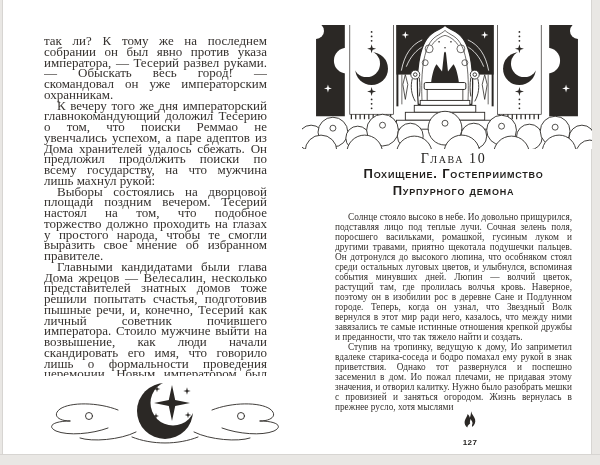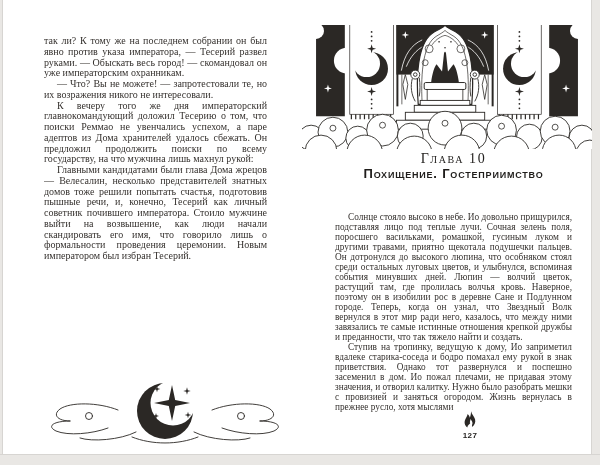--- a/index.html
+++ b/index.html
@@ -13,21 +13,21 @@
     color:var(--text);
   }
   .ink{color:var(--ink);}
   
   .edge-left{position:absolute;left:0;top:0;width:2px;height:100%;background:var(--edge);border-right:1px solid var(--edge-line);}
   .edge-right{position:absolute;right:0;top:0;width:8px;height:100%;background:var(--edge);border-left:1px solid var(--edge-line);}
   .edge-bottom{position:absolute;left:0;bottom:0;width:100%;height:10px;background:var(--edge);border-top:1px solid var(--edge-line);}
   
   .left-text{
     position:absolute;left:44px;top:36px;width:223px;height:340px;overflow:hidden;
-    font-size:10px;line-height:10.75px;text-align:justify;hyphens:auto;
+    font-size:13px;line-height:10.75px;text-align:justify;hyphens:auto;
   }
   .left-text p,.right-text p{margin:0;}
   p.indent{text-indent:13px;}
   .left-ornament{position:absolute;left:40px;top:374px;width:250px;height:80px;}
   
   .header-illo{position:absolute;left:302px;top:25px;width:290px;height:124px;}
   .chapter-label{
     position:absolute;left:335px;top:151px;width:237px;text-align:center;
     font-family:"Liberation Serif","DejaVu Serif",serif;
     font-variant:small-caps;font-size:14px;letter-spacing:1.6px;color:#242220;
@@ -37,40 +37,40 @@
     font-family:"Liberation Sans","DejaVu Sans",sans-serif;
     font-variant:small-caps;font-weight:600;font-size:13px;letter-spacing:0.8px;
     line-height:16.5px;color:#1f1d1b;
   }
   .right-text{
     position:absolute;left:335px;top:212px;width:237px;height:200px;overflow:hidden;
     font-size:9.3px;line-height:10px;text-align:justify;hyphens:auto;
   }
   .page-footer{
     position:absolute;left:452px;top:411px;width:36px;
-    display:flex;flex-direction:column;align-items:center;gap:1px;
+    display:flex;flex-direction:column;align-items:center;gap:8px;
   }
   .page-number{
     font-family:"Liberation Sans","DejaVu Sans",sans-serif;
     font-size:8px;font-weight:600;letter-spacing:0.4px;color:#1e1c1a;
   }
   svg{display:block;}
 </style>
 </head>
 <body>
 
 <div class="edge-left"></div>
 <div class="edge-right"></div>
 <div class="edge-bottom"></div>
 
 <div>
   <div class="left-text">
       <p>так ли? К тому же на последнем собрании он был явно против указа императора, — Тесерий развел руками. — Обыскать весь город! — скомандовал он уже императорским охранникам.</p>
-      <p class="indent">— Что? Вы не можете! — запротестовали те, но их возражения никого не интересовали.</p>
       <p class="indent">К вечеру того же дня императорский главнокомандующий доложил Тесерию о том, что поиски Реммао не увенчались успехом, а паре адептов из Дома хранителей удалось сбежать. Он предложил продолжить поиски по всему государству, на что мужчина лишь махнул рукой:</p>
+      <p class="indent">Выборы состоялись на дворцовой площади поздним вечером. Тесерий настоял на том, что подобное торжество должно проходить на глазах у простого народа, чтобы те смогли выразить свое мнение об избранном правителе.</p>
       <p class="indent">Главными кандидатами были глава Дома жрецов — Велесалин, несколько представителей знатных домов тоже решили попытать счастья, подготовив пышные речи, и, конечно, Тесерий как личный советник почившего императора. Стоило мужчине выйти на возвышение, как люди начали скандировать его имя, что говорило лишь о формальности проведения церемонии. Новым императором был избран Тесерий.</p>
     </div>
 
   <div class="left-ornament ink">
     <svg viewBox="0 0 250 80" width="250" height="80" aria-hidden="true">
       <defs>
         <path id="osp" d="M0,-6 L1.3,-1.3 L6,0 L1.3,1.3 L0,6 L-1.3,1.3 L-6,0 L-1.3,-1.3 Z"></path>
       </defs>
       <g fill="none" stroke="currentColor" stroke-width="0.9" stroke-linecap="round">
         <path d="M78,36 C58,28 30,28 20,35 C12,41 18,47 30,47"></path>
@@ -227,20 +227,21 @@
         <circle cx="200" cy="102" r="3"></circle>
           <circle cx="254" cy="103" r="3"></circle>
       </g>
     </svg>
   </div>
 
   <div class="chapter-label">Глава 10</div>
 
   <div class="chapter-title">
     <div>Похищение. Гостеприимство</div>
+    <div>Пурпурного демона</div>
   </div>
 
   <div class="right-text">
       <p class="indent">Солнце стояло высоко в небе. Ио довольно прищурился, подставляя лицо под теплые лучи. Сочная зелень поля, поросшего васильками, ромашкой, гусиным луком и другими травами, приятно щекотала подушечки пальцев. Он дотронулся до высокого люпина, что особняком стоял среди остальных луговых цветов, и улыбнулся, вспоминая события минувших дней. Люпин — волчий цветок, растущий там, где пролилась волчья кровь. Наверное, поэтому он в изобилии рос в деревне Сане и Подлунном городе. Теперь, когда он узнал, что Звездный Волк вернулся в этот мир ради него, казалось, что между ними завязались те самые истинные отношения крепкой дружбы и преданности, что так тяжело найти и создать.</p>
       <p class="indent">Ступив на тропинку, ведущую к дому, Ио заприметил вдалеке старика-соседа и бодро помахал ему рукой в знак приветствия. Однако тот развернулся и поспешно засеменил в дом. Ио пожал плечами, не придавая этому значения, и отворил калитку. Нужно было разобрать мешки с провизией и заняться огородом. Жизнь вернулась в прежнее русло, хотя мыслями</p>
     </div>
 
   <div class="page-footer">
     <span class="ink">
       <svg viewBox="0 0 18 24" width="14" height="19" aria-hidden="true">

